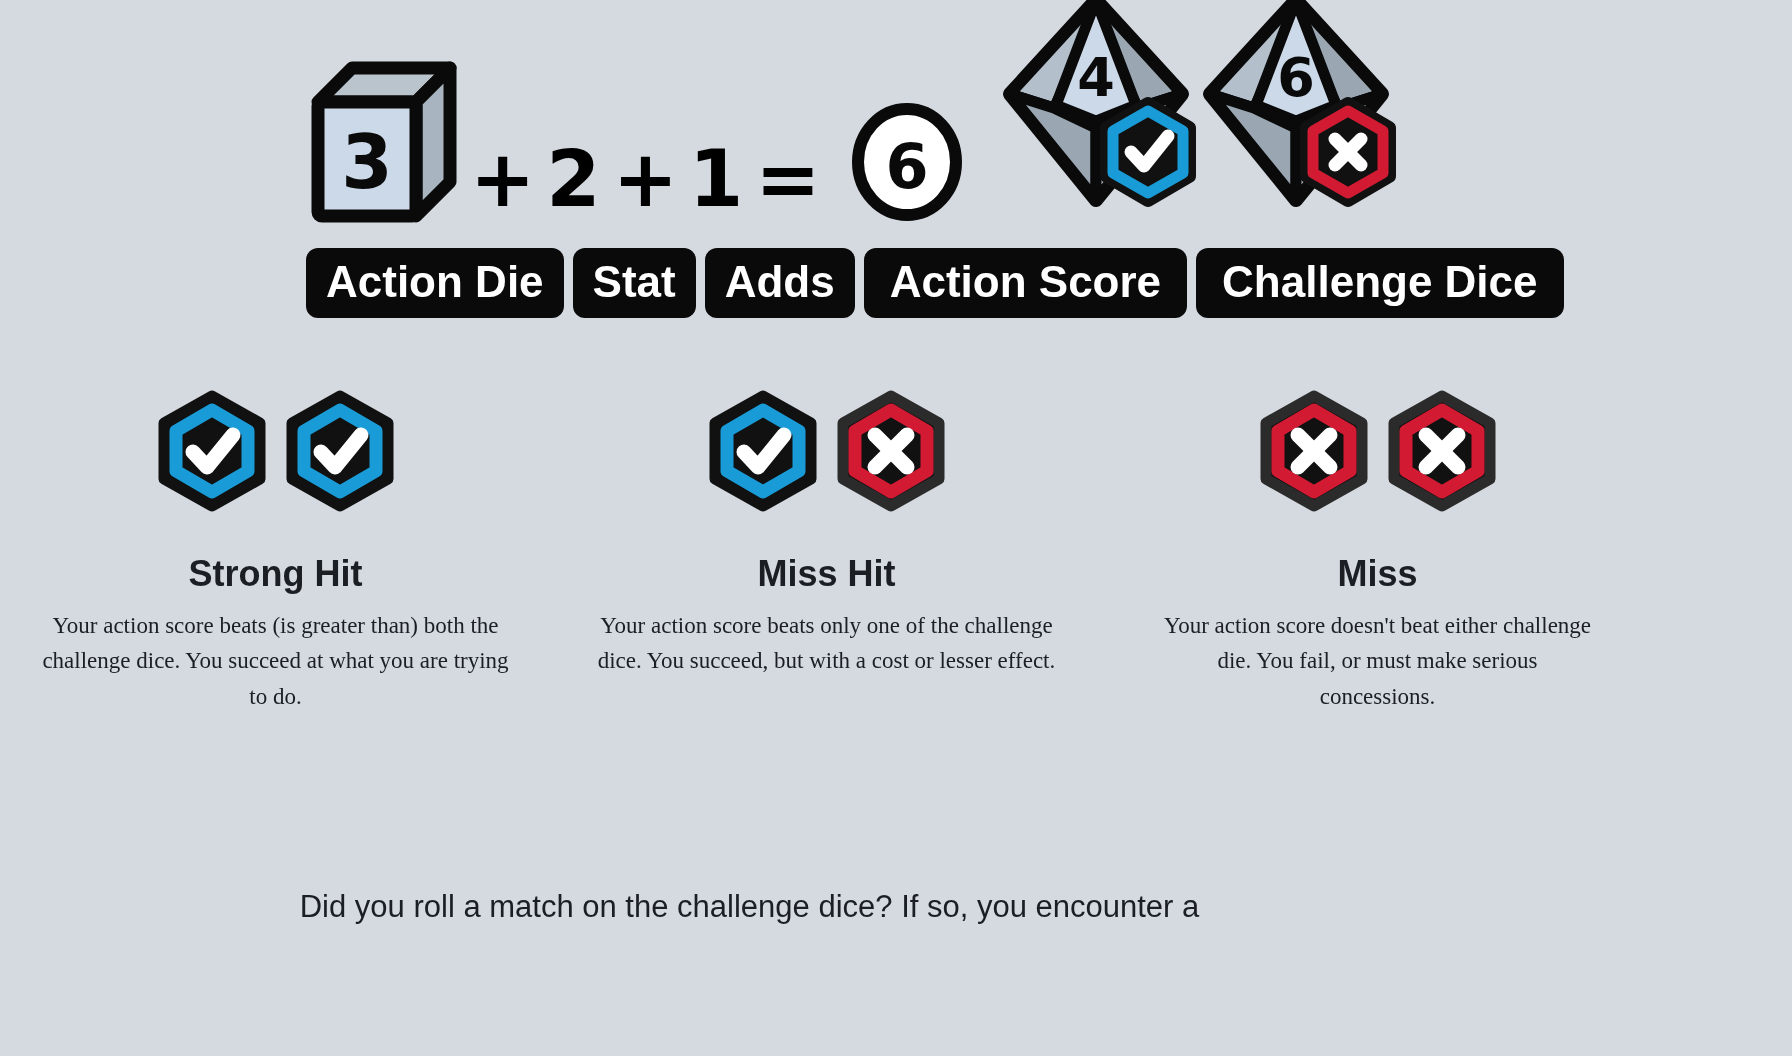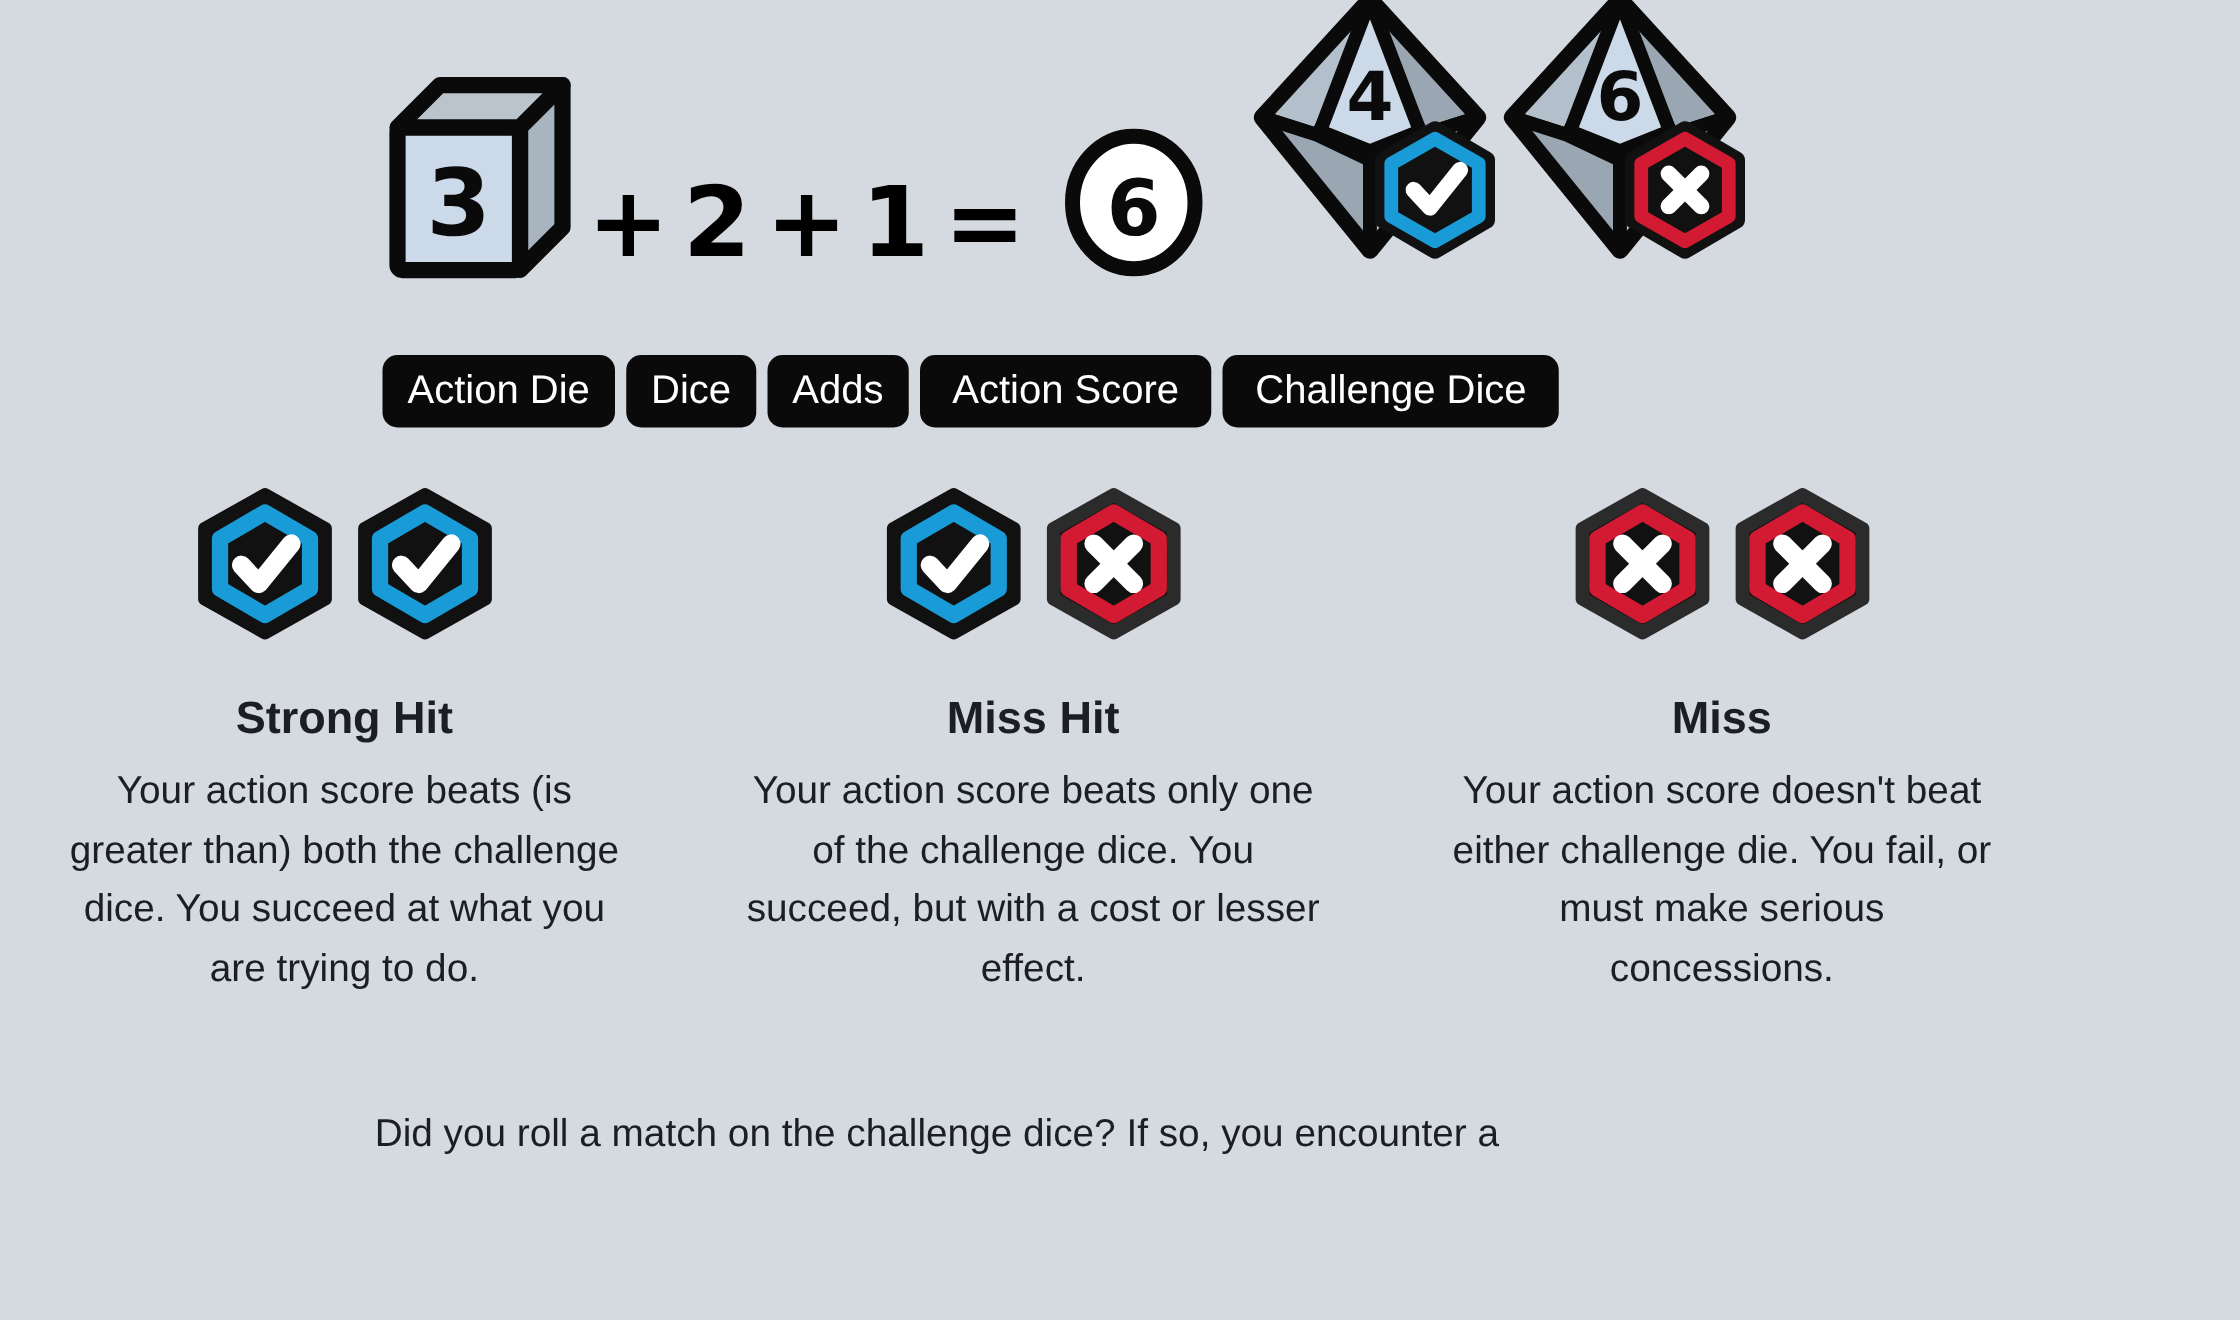--- a/index.html
+++ b/index.html
@@ -88,27 +88,26 @@
     display: flex;
     align-items: center;
     gap: 9px;
     z-index: 6;
   }
   .pill {
     background: #0a0a0a;
     color: #ffffff;
     border-radius: 12px;
     font-family: "Liberation Sans", sans-serif;
-    font-size: 32px;
-    font-weight: 400;
+    font-size: 44px;
+    font-weight: 700;
     padding: 11px 20px 13px 20px;
     line-height: 1.05;
     white-space: nowrap;
     text-align: center;
-    margin-top: 36px;
   }
   .pill.wide { padding-left: 26px; padding-right: 26px; }
 
   
   #outcomes {
     position: absolute;
     left: 0;
     top: 390px;
     width: 1653px;
     display: flex;
@@ -128,23 +127,23 @@
   }
   .outcome-title {
     font-family: "Liberation Sans", sans-serif;
     font-weight: 700;
     font-size: 36px;
     color: #1b1f23;
     margin-top: 44px;
     line-height: 1;
   }
   .outcome-desc {
-    font-family: Liberation Sans, sans-serif;
+    font-family: Liberation Serif, serif;
     font-weight: 400;
-    font-size: 31px;
+    font-size: 23px;
     color: #1b1f23;
     line-height: 1.54;
     text-align: center;
     margin-top: 16px;
     max-width: 470px;
   }
   .col-miss .outcome-desc { max-width: 440px; }
   .col-weak .outcome-desc { max-width: 470px; }
 
   
@@ -236,21 +235,21 @@
             <path d="M365 191 L339 217" stroke="#ffffff" stroke-width="13" stroke-linecap="round"></path>
           </g>
         </g>
       </svg>
     </div>
 
   </div>
 
   <div id="label-row">
     <div class="pill">Action Die</div>
-    <div class="pill">Dice</div>
+    <div class="pill">Stat</div>
     <div class="pill">Adds</div>
     <div class="pill wide">Action Score</div>
     <div class="pill wide">Challenge Dice</div>
   </div>
 </div>
 
 <div id="outcomes">
 
   <div class="outcome-col col-strong">
     <div class="badge-pair">

